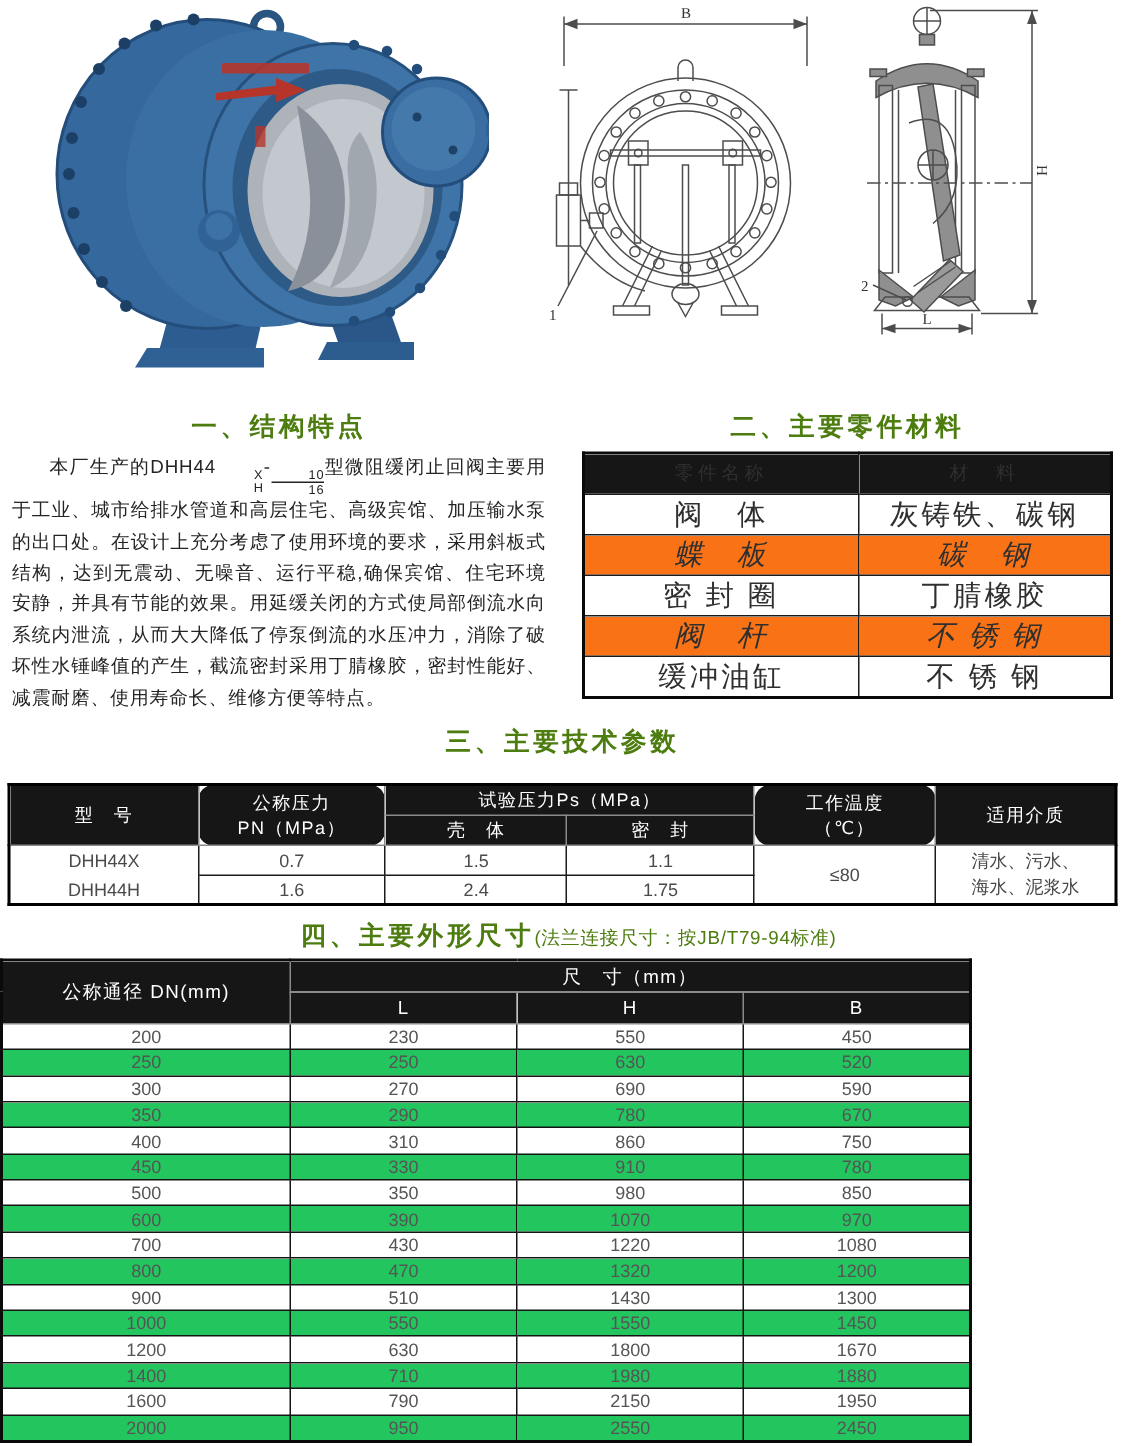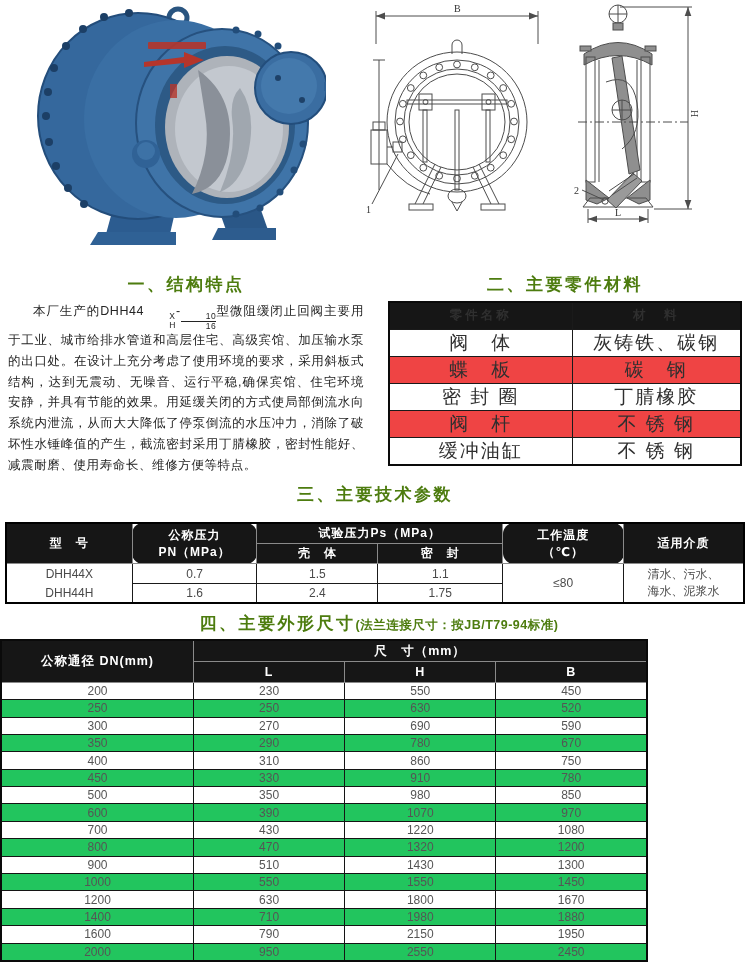--- a/index.html
+++ b/index.html
@@ -13,40 +13,40 @@
   .top-row { display: flex; height: 263px; }
   .photo-box { width: 352px; display: flex; align-items: flex-start; justify-content: center; padding-top: 2px; }
   .drawing-box { width: 398px; display: flex; flex-direction: column; align-items: center; }
   .caption { font-size: 13px; color: #2e2e2e; letter-spacing: 2px; margin-top: 3px; }
 
   
   .mid-row { display: flex; padding: 4px 8px 0 8px; }
   .left-col  { width: 366px; padding-right: 10px; }
   .right-col { flex: 1; padding-left: 14px; }
   .sec-title { font-size: 17px; font-weight: bold; letter-spacing: 2.5px; color: #4d7c0f; margin: 6px 0 5px 0; text-align: center; }
-  .sec-title .sub { font-size: 12.5px; font-weight: bold; letter-spacing: 0.5px; }
+  .sec-title .sub { font-size: 12.5px; font-weight: normal; letter-spacing: 0.5px; }
   .para {
     font-size: 12.5px; line-height: 1.66; letter-spacing: 0.6px;
     text-align: justify; text-indent: 2em; color: #242424;
   }
   .frac { display: inline-flex; flex-direction: column; vertical-align: -4px; line-height: 1; text-align: center; }
   .frac span { font-size: 8.5px; }
   .frac.rule span:first-child { border-bottom: 1px solid #242424; }
 
   
   table { border-collapse: collapse; table-layout: fixed; }
   td { text-align: center; vertical-align: middle; overflow: hidden; }
-  .blackhead td { background: #161616; color: #fff; font-weight: bold; border: 1px solid #8a8a8a; }
+  .blackhead td { background: #161616; color: #fff; font-weight: normal; border: 1px solid #8a8a8a; }
   .pre { white-space: pre-line; border-radius: 11px; }
 
   
   .mat-table { width: 100%; border: 2px solid #0a0a0a; margin-top: 4px; }
   .mat-table td { border: 1px solid #1a1a1a; font-size: 19px; height: 27px; color: #2f2f2f; letter-spacing: 2px; }
   .mat-table thead td { font-size: 12.5px; letter-spacing: 3px; }
-  .mat-table tr.alt td { background: #ef4444; }
+  .mat-table tr.alt td { background: #f97316; font-style: italic; }
 
   
   .sec3 { padding: 2px 5px 0 5px; }
   .par-table { width: 100%; border: 2px solid #000000; margin-top: 16px; }
   .par-table thead td { font-size: 12px; height: 16px; letter-spacing: 1px; padding: 1px 0; }
   .par-table tbody td { border: 1px solid #1a1a1a; font-size: 12px; height: 19px; color: #4a4a4a; }
   .par-table .model-cell div { height: 19px; display: flex; align-items: center; justify-content: center; }
 
   
   .sec4 { padding: 2px 0 0 0; }

